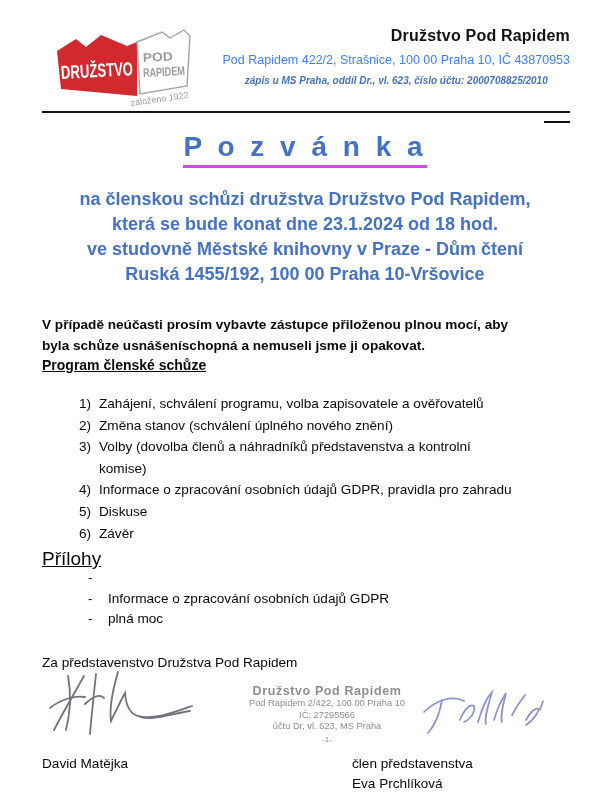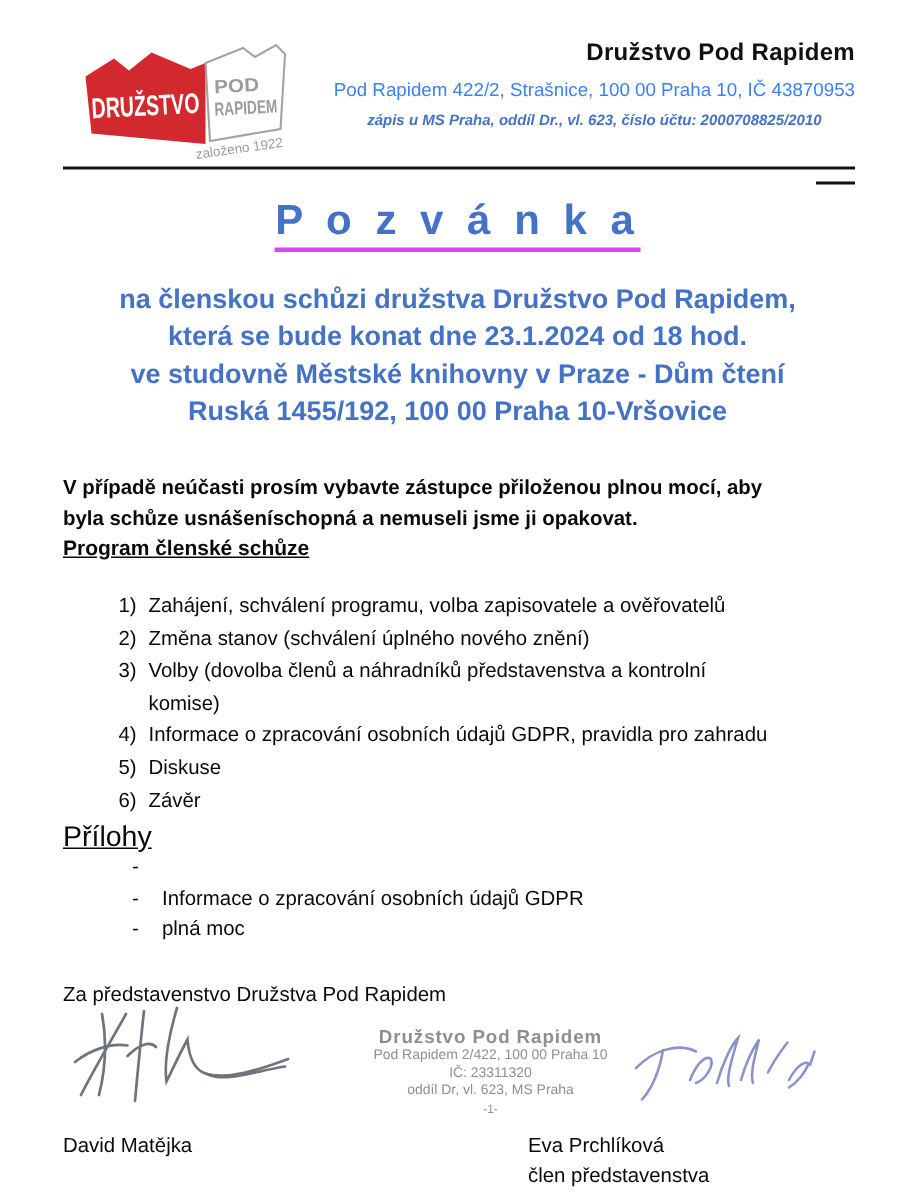--- a/index.html
+++ b/index.html
@@ -142,39 +142,39 @@
       <path d="M56,10 C54,28 52,48 50,70"></path>
       <path d="M45,40 C53,32 60,30 64,34"></path>
       <path d="M78,8 C73,25 69,43 71,57 C75,49 80,38 85,29 C86,41 90,50 98,52 C115,56 135,48 152,42"></path>
       <path d="M98,52 C110,58 130,50 150,47"></path>
     </g>
   </svg>
 
   <div class="stamp">
     <div class="s-title">Družstvo Pod Rapidem</div>
     <div class="s-line">Pod Rapidem 2/422, 100 00 Praha 10</div>
-    <div class="s-line">IČ: 23311320</div>
-    <div class="s-line">oddíl Dr, vl. 623, MS Praha</div>
+    <div class="s-line">IČ: 27295566</div>
+    <div class="s-line">účtu Dr, vl. 623, MS Praha</div>
     <div class="s-page">-1-</div>
   </div>
 
   <svg class="sig-right" viewBox="0 0 135 58" aria-hidden="true">
     <g fill="none" stroke="#7e86c6" stroke-width="1.7" stroke-linecap="round" opacity="0.9">
       <path d="M6,26 C18,14 34,9 46,15"></path>
       <path d="M24,14 C22,26 18,38 10,47"></path>
       <path d="M42,34 C46,24 52,17 56,20 C58,25 52,34 46,36"></path>
       <path d="M60,36 C64,22 70,10 74,6 C70,20 66,32 68,38"></path>
       <path d="M76,34 C80,20 86,10 88,7 C85,19 82,30 84,36"></path>
       <path d="M94,29 C99,19 104,13 107,9"></path>
       <path d="M108,34 C112,26 118,21 121,23 C119,29 113,36 108,39"></path>
       <path d="M125,15 C124,18 123,21 122,24"></path>
     </g>
   </svg>
 
   <div class="names left">
     <div>David Matějka</div>
   </div>
   <div class="names right">
+    <div>člen představenstva</div>
     <div>Eva Prchlíková</div>
-    <div>člen představenstva</div>
   </div>
 
 </div>
 
 </body></html>

